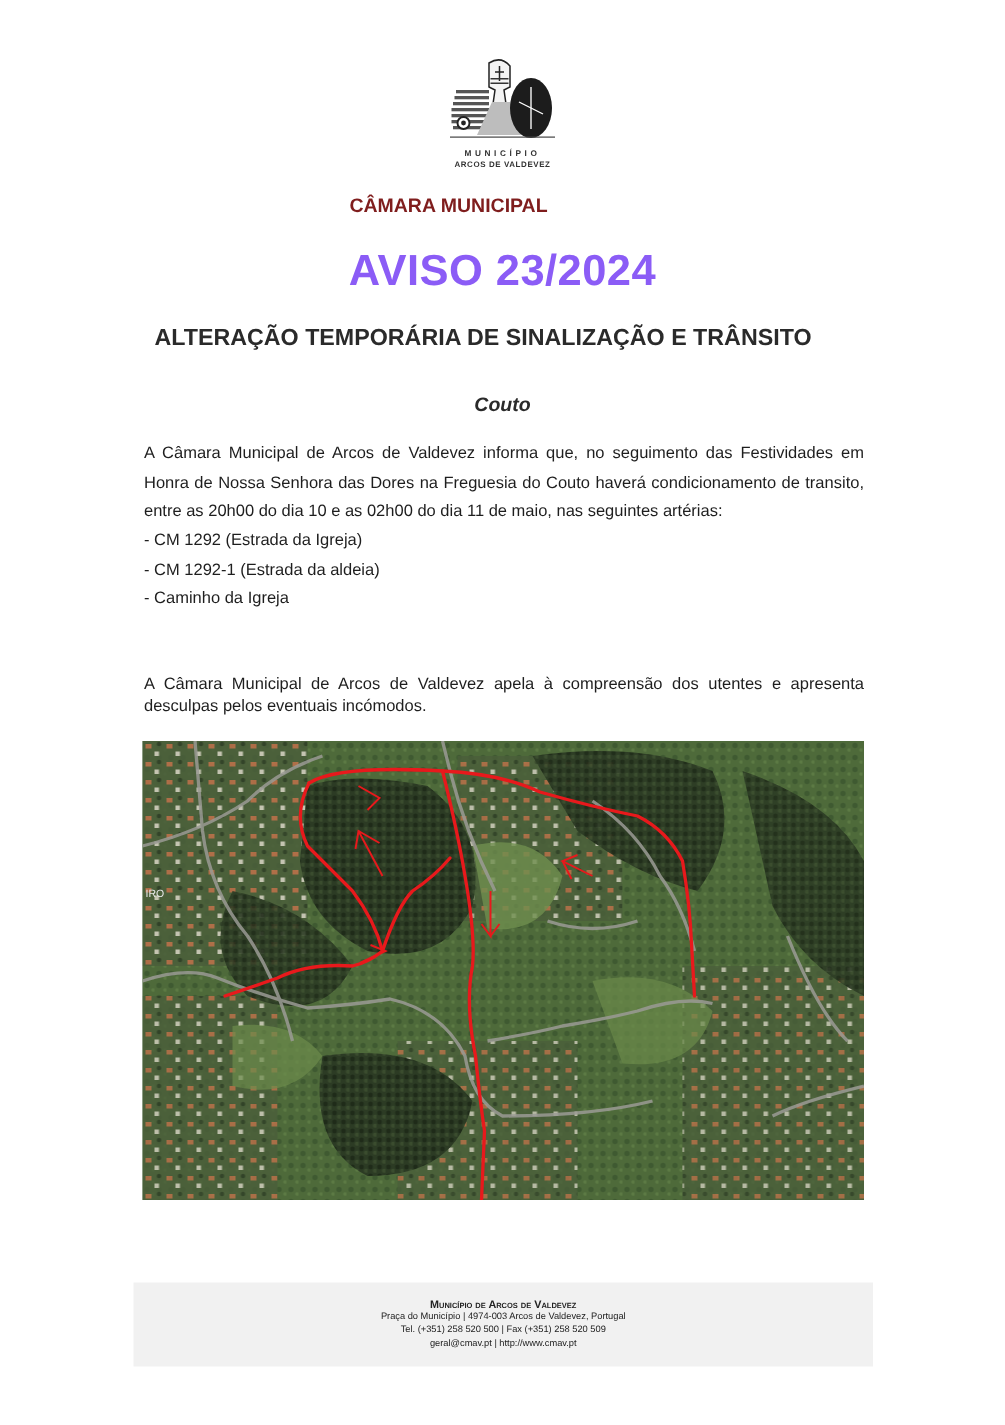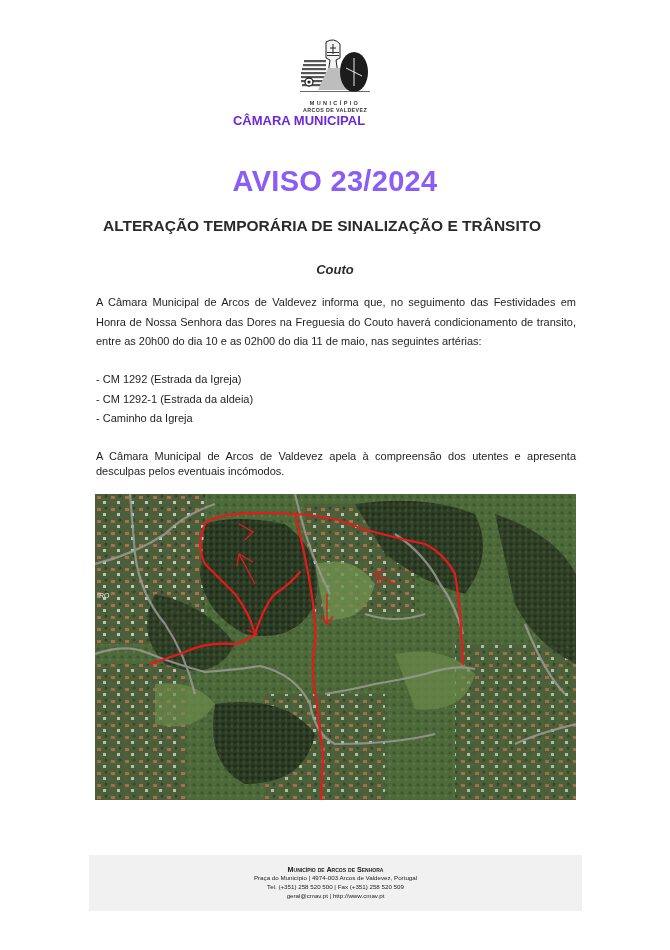--- a/index.html
+++ b/index.html
@@ -1,27 +1,27 @@
 <!DOCTYPE html>
 <html><head>
   <meta charset="utf-8">
   <style>
     html, body { margin: 0; padding: 0; background: #ffffff; }
     body { width: 670px; height: 950px; position: relative; overflow: hidden; font-family: "Liberation Sans", sans-serif; color: #1e1e1e; }
     .logo { position: absolute; left: 298px; top: 38px; width: 74px; height: 80px; }
     .logo svg { width: 74px; height: 64px; display: block; }
     .logo-text1 { position: absolute; left: 0; width: 74px; top: 62px; text-align: center; font-size: 5.5px; letter-spacing: 2.4px; font-weight: bold; color: #333; }
     .logo-text2 { position: absolute; left: 0; width: 74px; top: 69px; text-align: center; font-size: 5.3px; letter-spacing: 0.4px; font-weight: bold; color: #333; white-space: nowrap; }
-    .org { position: absolute; top: 113px; left: 0; width: 598px; text-align: center; font-size: 13px; font-weight: bold; color: #6d28d9; }
+    .org { position: absolute; top: 129px; left: 0; width: 598px; text-align: center; font-size: 13px; font-weight: bold; color: #7f1d1d; }
     .title { position: absolute; top: 165px; left: 0; width: 670px; text-align: center; font-size: 29px; font-weight: bold; color: #8b5cf6; letter-spacing: 0.3px; }
     .subtitle { position: absolute; top: 217px; left: 0; width: 644px; text-align: center; font-size: 15.5px; font-weight: bold; color: #2a2a2a; }
     .place { position: absolute; top: 262px; left: 0; width: 670px; text-align: center; font-size: 13px; font-weight: bold; font-style: italic; color: #2a2a2a; }
     .body-text { position: absolute; left: 96px; width: 480px; font-size: 11px; color: #1e1e1e; }
     .p1 { top: 293px; text-align: justify; text-align-last: left; line-height: 19.5px; }
-    .list { top: 370px; line-height: 19.5px; }
+    .list { top: 351px; line-height: 19.5px; }
     .list div { height: 19.5px; }
     .p2 { top: 449px; text-align: justify; text-align-last: left; line-height: 15px; }
     .map { position: absolute; left: 95px; top: 494px; width: 481px; height: 306px; overflow: hidden; background: #3f5a35; }
     .map svg { display: block; }
     .footer { position: absolute; left: 89px; top: 855px; width: 493px; height: 56px; background: #f1f1f1; }
     .footer .f { position: absolute; left: 0; width: 493px; text-align: center; font-size: 6.2px; color: #222; white-space: nowrap; }
     .footer .f1 { top: 10px; font-weight: bold; font-variant: small-caps; font-size: 7.2px; }
     .footer .f2 { top: 19px; }
     .footer .f3 { top: 28px; }
     .footer .f4 { top: 37px; }
@@ -142,17 +142,17 @@
       <path d="M145 148 L162 140 L152 136"></path>
       <path d="M232 100 L232 130 L226 122"></path>
       <path d="M232 130 L238 122"></path>
       <path d="M300 90 L280 80 L290 76"></path>
       <path d="M280 80 L286 92"></path>
     </g>
   </svg>
 </div>
 
 <div class="footer">
-  <div class="f f1">Município de Arcos de Senhora</div>
+  <div class="f f1">Município de Arcos de Valdevez</div>
   <div class="f f2">Praça do Município | 4974-003  Arcos de Valdevez, Portugal</div>
   <div class="f f3">Tel. (+351) 258 520 500 | Fax (+351) 258 520 509</div>
   <div class="f f4">geral@cmav.pt | http://www.cmav.pt</div>
 </div>
 
 </body></html>

